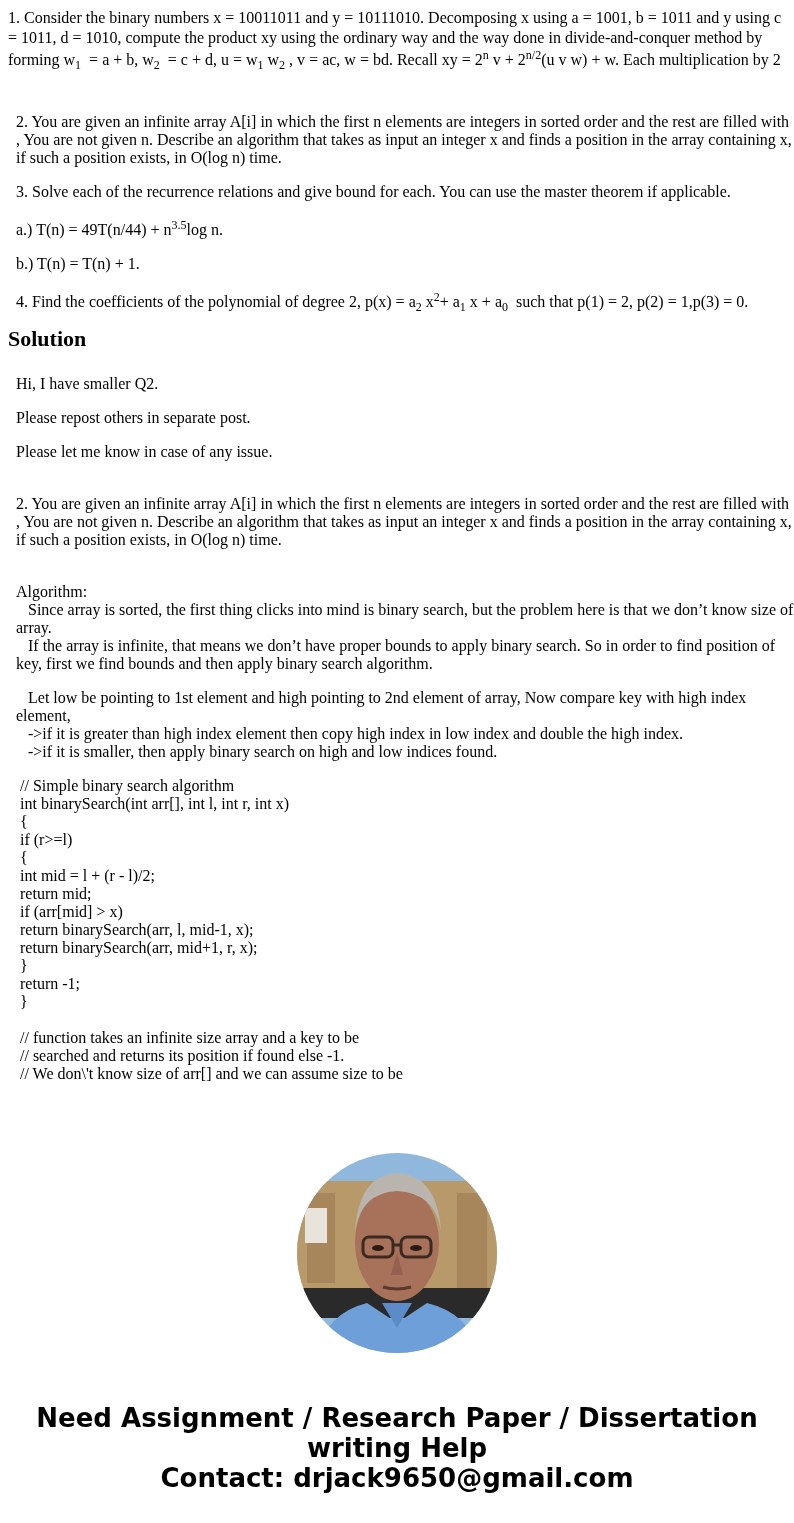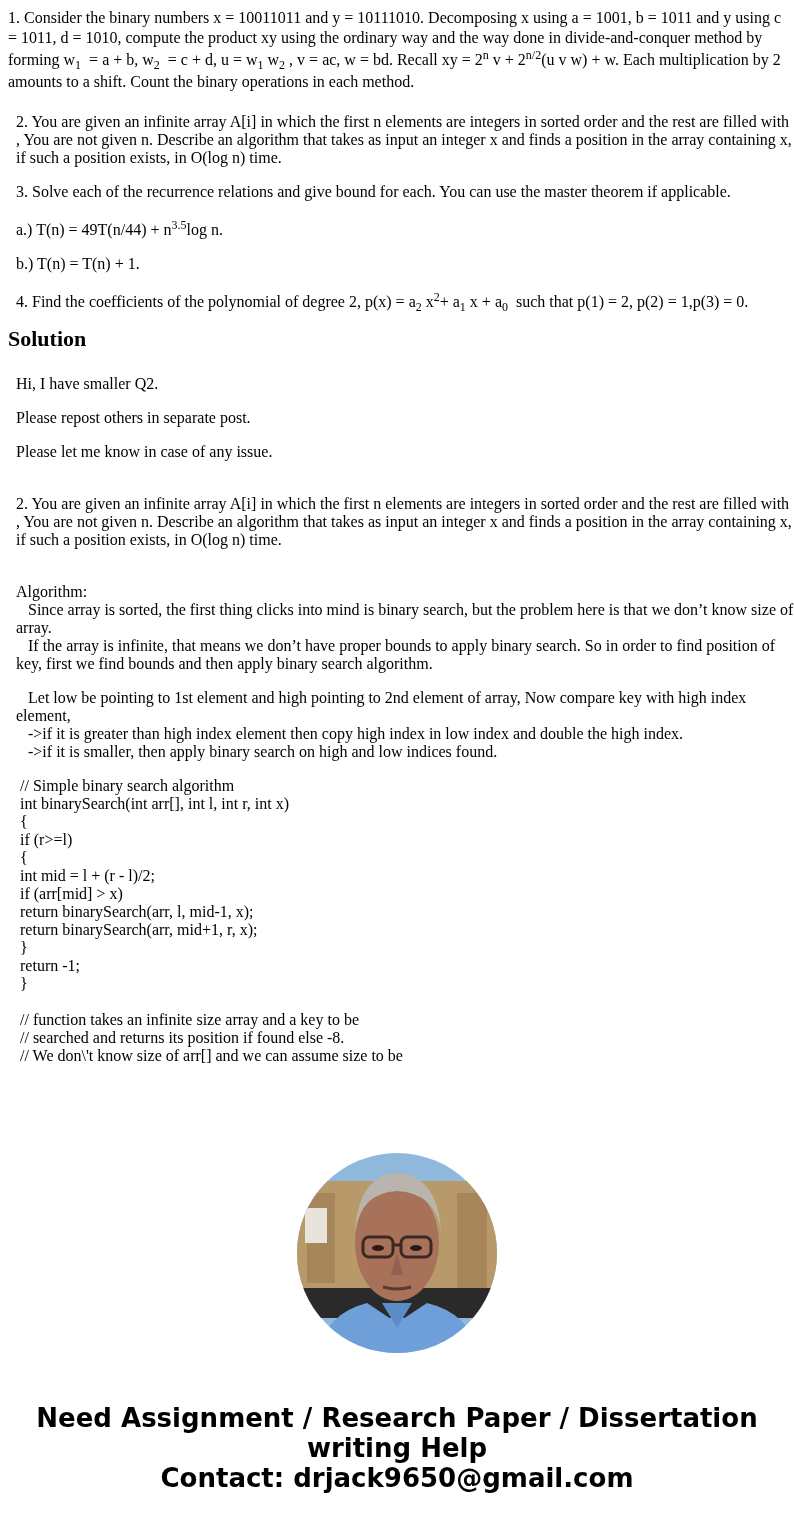--- a/index.html
+++ b/index.html
@@ -17,21 +17,20 @@
   .footer { position: absolute; left: 0; top: 1403px; width: 794px; text-align: center;
             font-family: "DejaVu Sans", sans-serif; font-weight: bold; font-size: 26px; line-height: 30px; }
 </style>
 </head>
 <body>
 
 <div class="q1">
   <span class="l">1. Consider the binary numbers x = 10011011 and y = 10111010. Decomposing x using a = 1001, b = 1011 and y using c</span>
   <span class="l">= 1011, d = 1010, compute the product xy using the ordinary way and the way done in divide-and-conquer method by</span>
   <span class="l" style="height:22px;padding-top:2px;"><span>forming w</span><sub>1</sub><span style="white-space:pre">  = a + b, w</span><sub>2</sub><span style="white-space:pre">  = c + d, u = w</span><sub>1</sub><span style="white-space:pre"> w</span><sub>2</sub><span> , v = ac, w = bd. Recall xy = 2</span><sup>n</sup><span> v + 2</span><sup>n/2</sup><span>(u v w) + w. Each multiplication by 2</span></span>
-  <span class="l">amounts to a shift. Count the binary operations in each method.</span>
 </div>
 
 <p class="abs" style="top:105px;">2. You are given an infinite array A[i] in which the first n elements are integers in sorted order and the rest are filled with , You are not given n. Describe an algorithm that takes as input an integer x and finds a position in the array containing x, if such a position exists, in O(log n) time.</p>
 <p class="abs" style="top:175px;">3. Solve each of the recurrence relations and give bound for each. You can use the master theorem if applicable.</p>
 <p class="abs" style="top:213px;"><span>a.) T(n) = 49T(n/44) + n</span><sup>3.5</sup><span>log n.</span></p>
 <p class="abs" style="top:247px;">b.) T(n) = T(n) + 1.</p>
 <p class="abs" style="top:285px;"><span>4. Find the coefficients of the polynomial of degree 2, p(x) = a</span><sub>2</sub><span> x</span><sup>2</sup><span>+ a</span><sub>1</sub><span> x + a</span><sub>0</sub><span style="white-space:pre">  such that p(1) = 2, p(2) = 1,p(3) = 0.</span></p>
 
 <h3 class="abs" style="top:326px;">Solution</h3>
 <p class="abs" style="top:367px;">Hi, I have smaller Q2.</p>
@@ -47,29 +46,30 @@
 <p class="abs" style="top:717px;white-space:pre-wrap;">   -&gt;if it is greater than high index element then copy high index in low index and double the high index.</p>
 <p class="abs" style="top:735px;white-space:pre-wrap;">   -&gt;if it is smaller, then apply binary search on high and low indices found.</p>
 
 <div class="code">
   <span class="cl">// Simple binary search algorithm</span>
   <span class="cl">int binarySearch(int arr[], int l, int r, int x)</span>
   <span class="cl">{</span>
   <span class="cl">if (r&gt;=l)</span>
   <span class="cl">{</span>
   <span class="cl">int mid = l + (r - l)/2;</span>
+  <span class="cl">return mid;</span>
   <span class="cl">if (arr[mid] &gt; x)</span>
   <span class="cl">return binarySearch(arr, l, mid-1, x);</span>
   <span class="cl">return binarySearch(arr, mid+1, r, x);</span>
   <span class="cl">}</span>
   <span class="cl">return -1;</span>
   <span class="cl">}</span>
   <span class="cl"></span>
   <span class="cl">// function takes an infinite size array and a key to be</span>
-  <span class="cl">// searched and returns its position if found else -8.</span>
+  <span class="cl">// searched and returns its position if found else -1.</span>
   <span class="cl">// We don\'t know size of arr[] and we can assume size to be</span>
 </div>
 
 <div class="avatar">
   <svg width="200" height="200" viewBox="0 0 200 200">
     <rect x="0" y="0" width="200" height="200" fill="#8fb8dc"></rect>
     <rect x="0" y="28" width="200" height="110" fill="#b89a6a"></rect>
     <rect x="10" y="40" width="28" height="90" fill="#a6865a"></rect>
     <rect x="160" y="40" width="30" height="95" fill="#a6865a"></rect>
     <rect x="8" y="55" width="22" height="35" fill="#e8e4dc"></rect>

